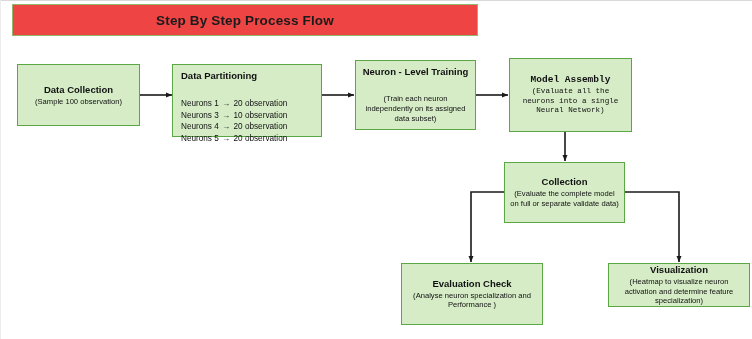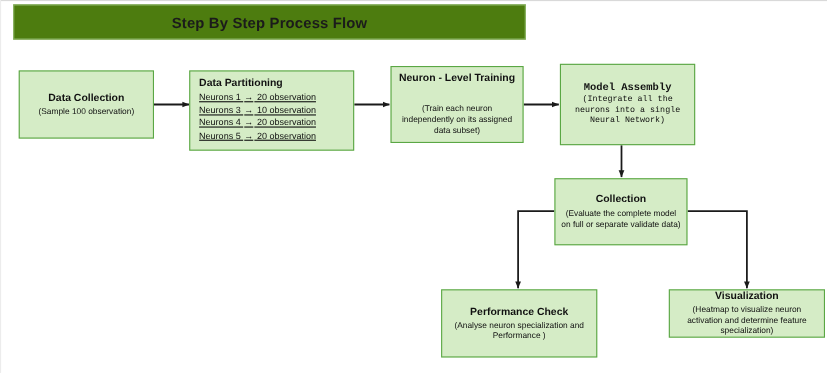--- a/index.html
+++ b/index.html
@@ -13,21 +13,21 @@
 
   
   .edge-top{position:absolute;left:0;top:0;width:752px;height:1px;background:#d9d9d9;}
   .edge-left{position:absolute;left:0;top:0;width:1px;height:339px;background:#ececec;}
 
   
   #wires{position:absolute;left:0;top:0;width:752px;height:339px;}
 
   .banner{
     position:absolute;
-    background:#4d7c0f;
+    background:#ef4444;
     border:1.5px solid #8fb86a;
     box-sizing:border-box;
     display:flex;align-items:center;justify-content:center;
   }
   .banner .btxt{
     font-size:13.5px;font-weight:bold;color:#1b1b1b;letter-spacing:.15px;
   }
 
   .node{
     position:absolute;
@@ -38,22 +38,22 @@
     align-items:center;justify-content:center;
     text-align:center;
     color:#111111;
     padding:2px 4px;
   }
   .node .title{font-size:9.5px;font-weight:bold;line-height:1.25;}
   .node .sub{font-size:7.6px;line-height:1.3;margin-top:1px;}
 
   
   .node.listnode{align-items:flex-start;justify-content:flex-start;text-align:left;padding:5px 0 0 8px;}
-  .node.listnode .title{font-size:9.5px;font-weight:bold;margin-bottom:1px;text-align:center;}
-  .node.listnode .row{font-size:8.2px;line-height:1.42;white-space:nowrap;text-decoration:underline;}
+  .node.listnode .title{font-size:9.5px;font-weight:bold;margin-bottom:16px;text-align:center;}
+  .node.listnode .row{font-size:8.2px;line-height:1.42;white-space:nowrap;}
   .node.listnode .arrow-g{font-weight:bold;padding:0 1px;}
 </style>
 </head>
 <body>
 
 <div id="canvas">
 
   <div class="edge-top"></div>
   <div class="edge-left"></div>
 
@@ -96,30 +96,30 @@
       </div>
   </div>
 
   <div class="node" style="left:355px;top:60px;width:121px;height:70px;gap:15px;">
     <div class="title">Neuron - Level Training</div>
     <div class="sub">(Train each neuron independently on its assigned data subset)</div>
   </div>
 
   <div class="node" style="left:509px;top:58px;width:123px;height:74px;font-family:Liberation Mono, monospace;">
     <div class="title">Model Assembly</div>
-    <div class="sub">(Integrate all the neurons into a single Neural Network)</div>
+    <div class="sub">(Evaluate all the neurons into a single Neural Network)</div>
   </div>
 
   <div class="node" style="left:504px;top:162px;width:121px;height:61px;">
     <div class="title">Collection</div>
     <div class="sub">(Evaluate the complete model on full or separate validate data)</div>
   </div>
 
   <div class="node" style="left:401px;top:263px;width:142px;height:62px;">
-    <div class="title">Performance Check</div>
+    <div class="title">Evaluation Check</div>
     <div class="sub">(Analyse neuron specialization and Performance )</div>
   </div>
 
   <div class="node" style="left:608px;top:263px;width:142px;height:44px;">
     <div class="title">Visualization</div>
     <div class="sub">(Heatmap to visualize neuron activation and determine feature specialization)</div>
   </div>
 
 </div>
 

